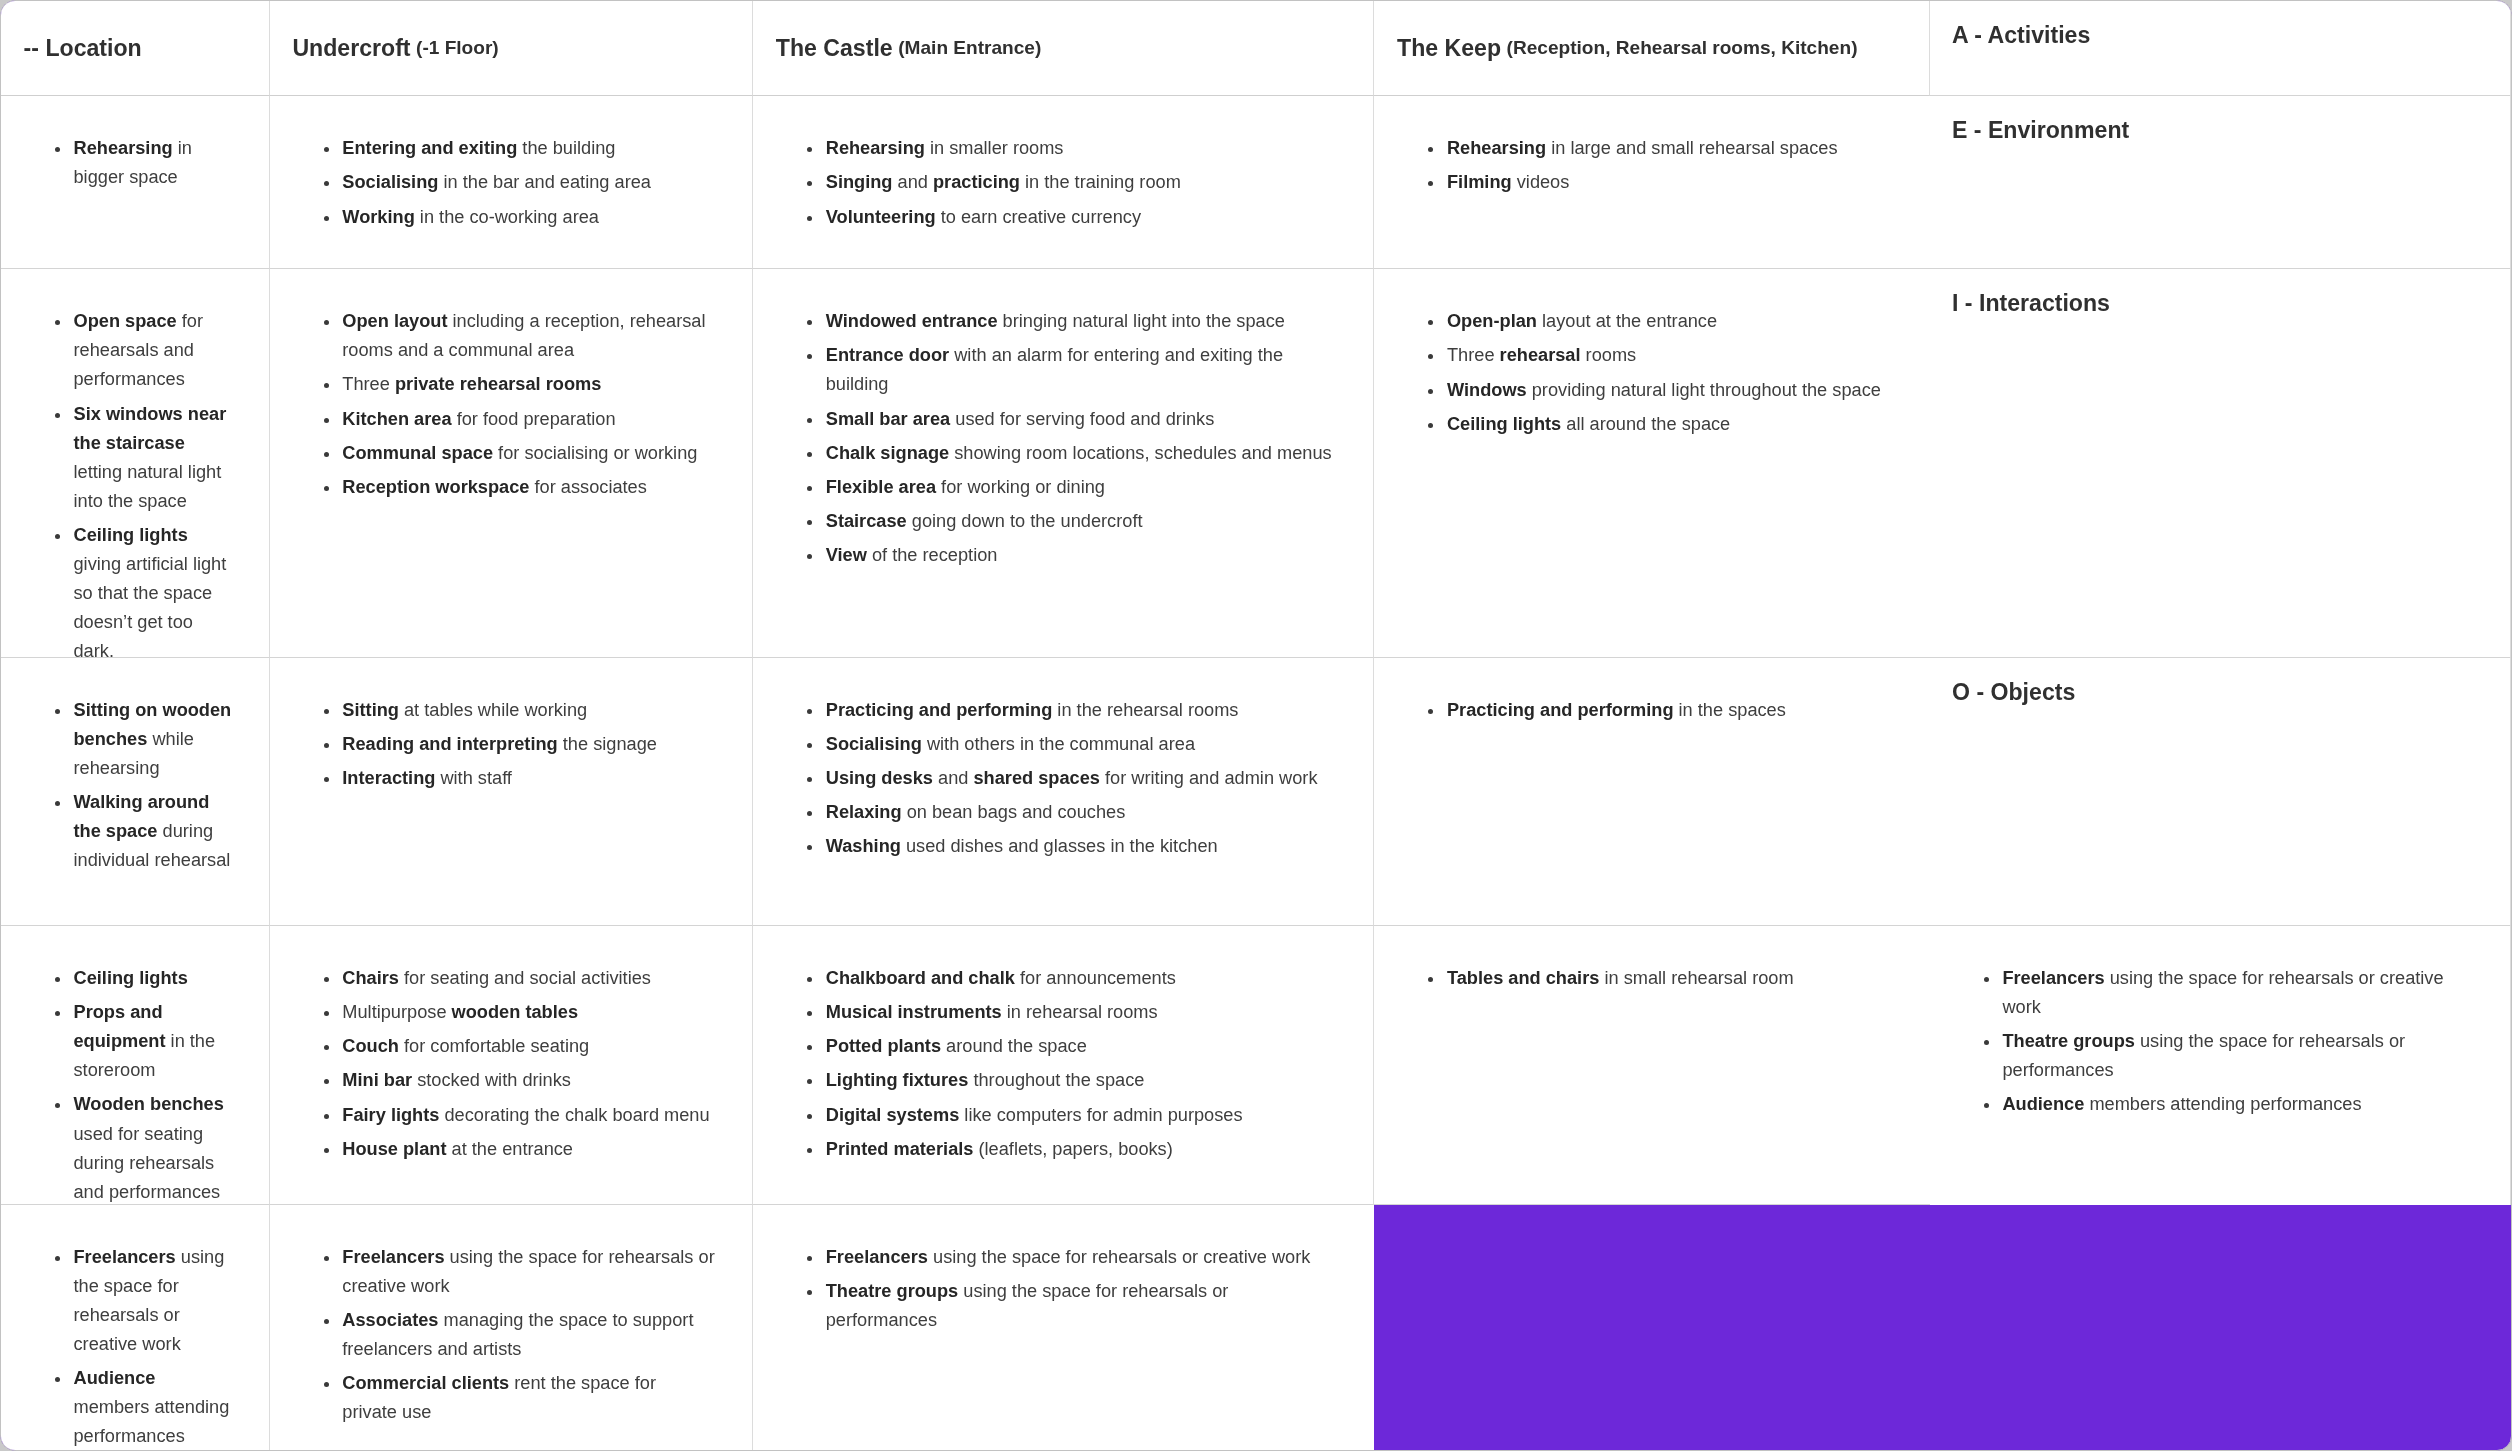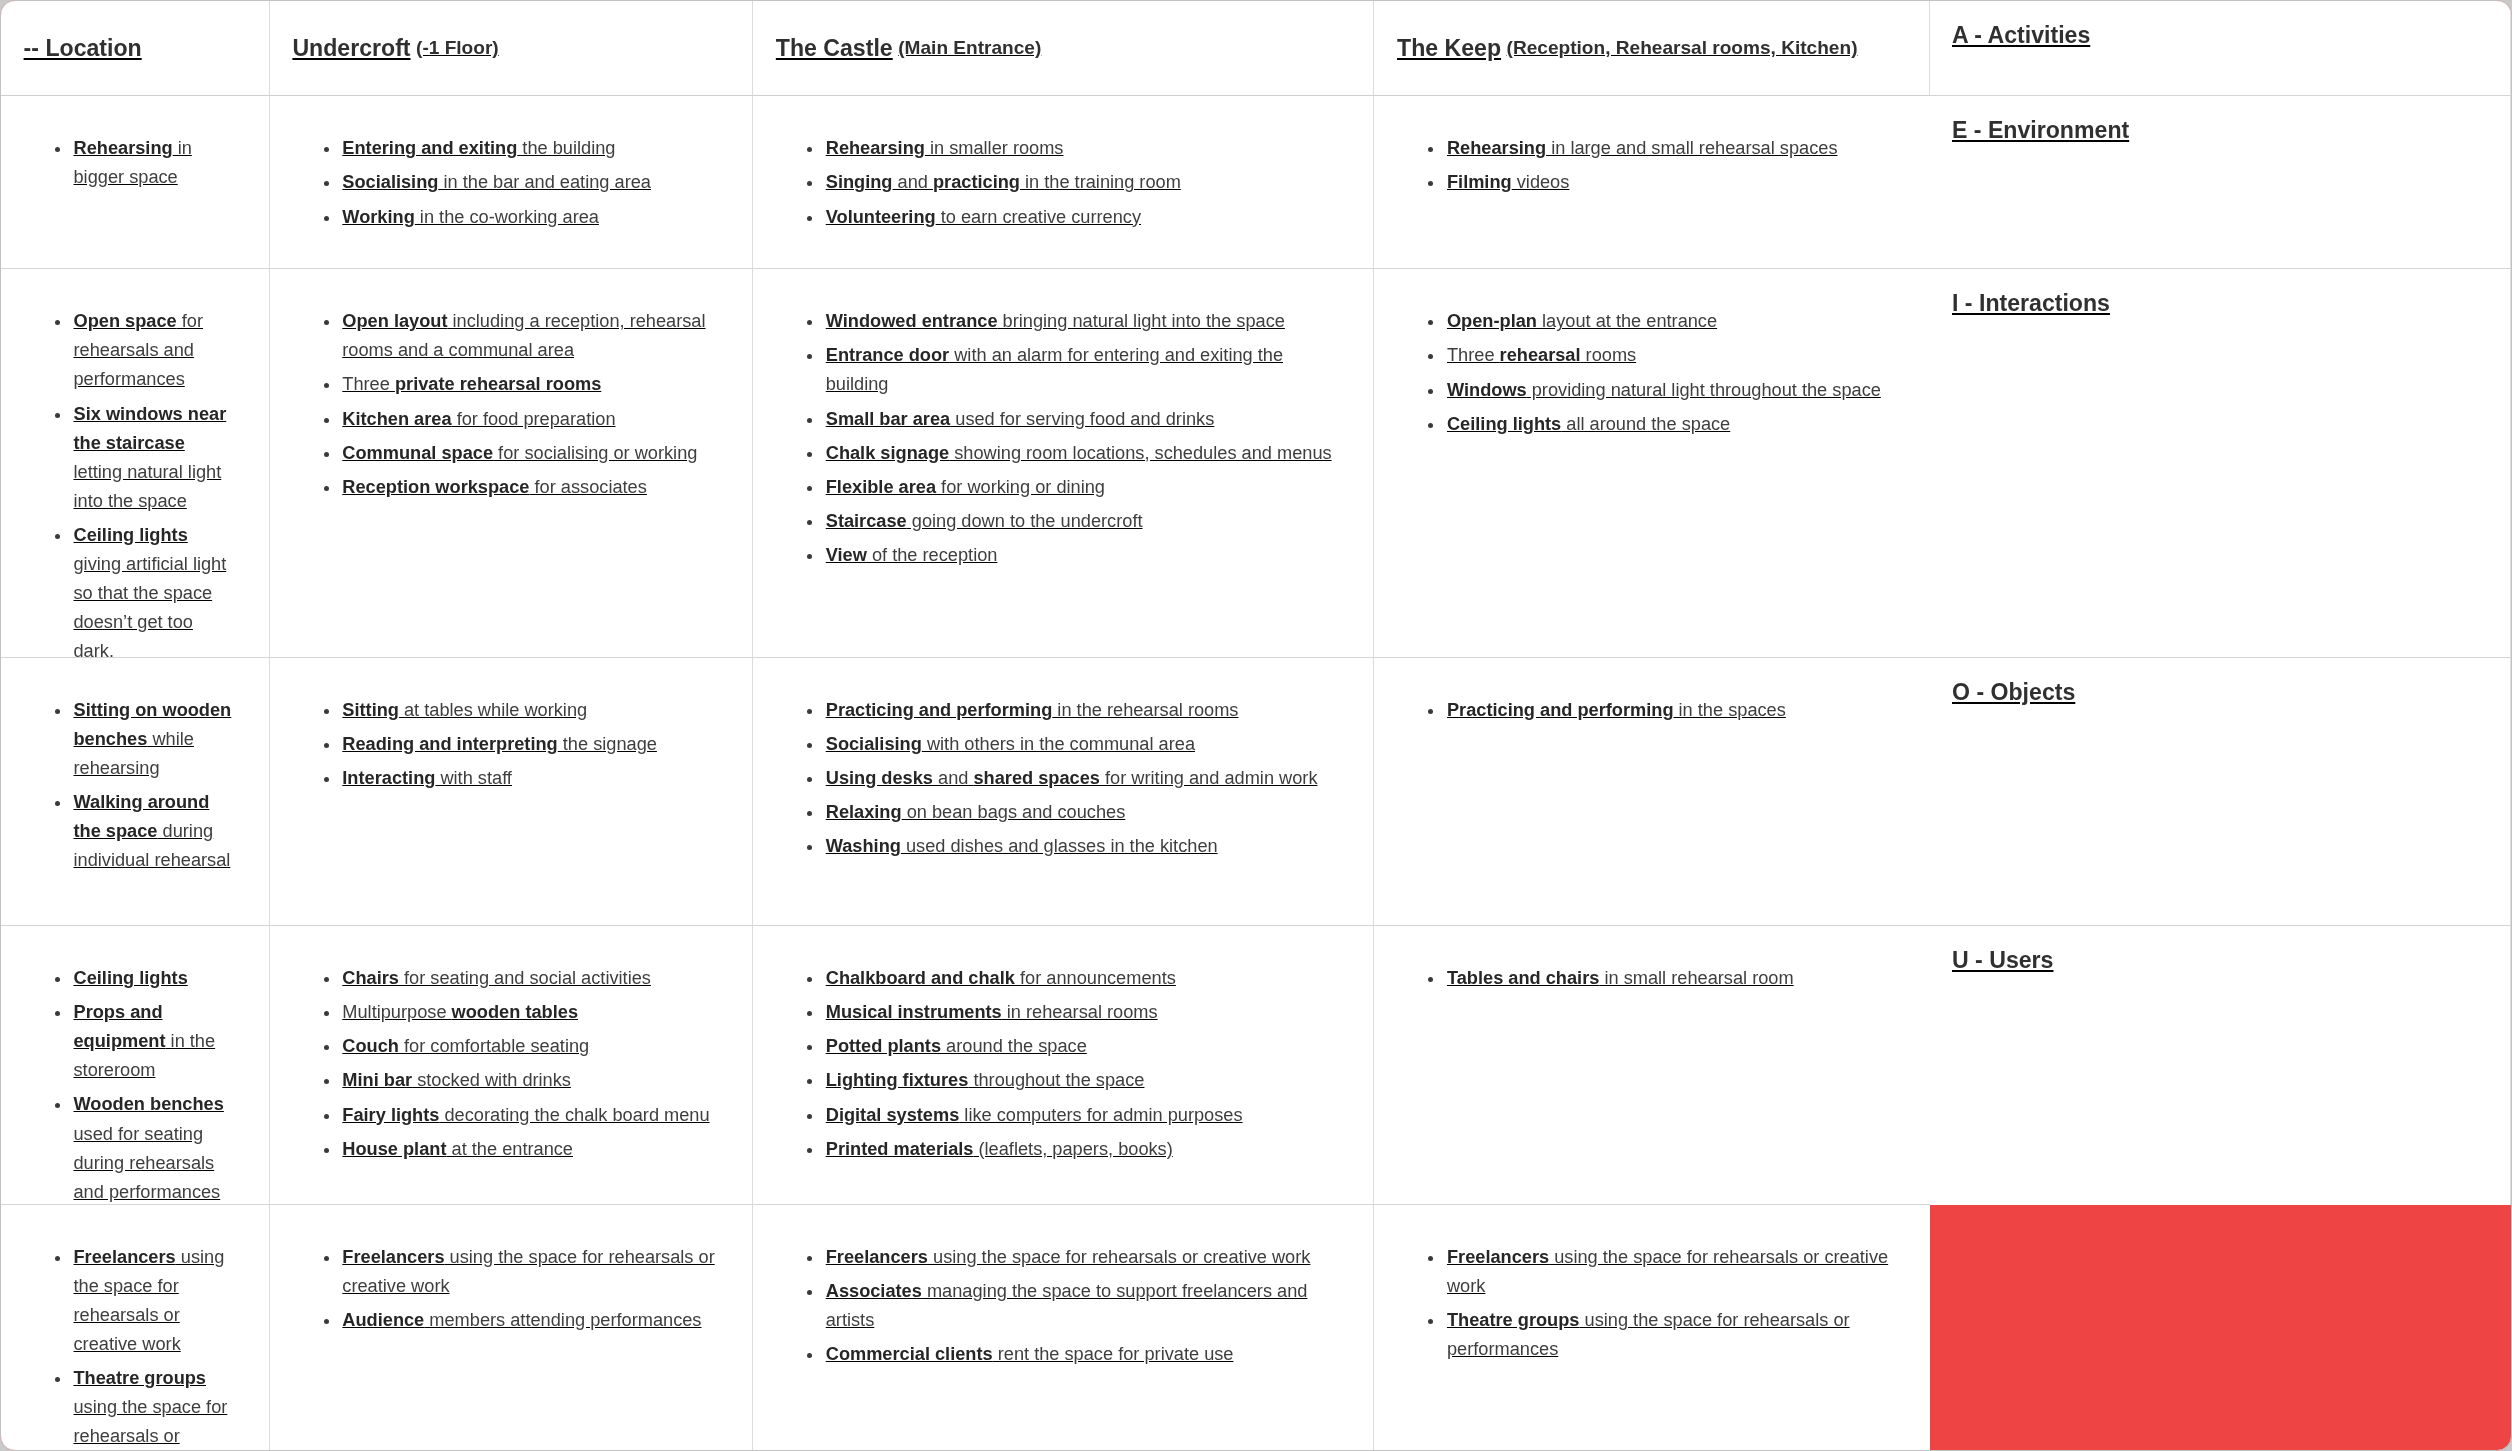--- a/index.html
+++ b/index.html
@@ -5,25 +5,24 @@
   html, body { margin: 0; padding: 0; width: 100%; height: 100%; }
   body {
     background: #c9c9c9;
     font-family: "Liberation Sans", "DejaVu Sans", sans-serif;
     overflow: hidden;
   }
   .canvas {
     width: 100vw;
     height: 100vh;
     box-sizing: border-box;
-    background: #ef4444;
+    background: #6d28d9;
     border: 0.06vw solid #c2c2c2;
     border-radius: 0.6vw;
     overflow: hidden;
-    text-decoration: underline;
   }
   .grid {
     width: 100%;
     height: 100%;
     display: grid;
     grid-template-columns: 10.71% 19.26% 24.75% 22.13% 23.15%;
     grid-template-rows: 6.58% 11.94% 26.82% 18.52% 19.21% 16.93%;
   }
   .cell {
     background: #ffffff;
@@ -213,21 +212,20 @@
           <li><span class="seg-bold">Lighting fixtures</span><span class="seg"> throughout the space</span></li>
           <li><span class="seg-bold">Digital systems</span><span class="seg"> like computers for admin purposes</span></li>
           <li><span class="seg-bold">Printed materials</span><span class="seg"> (leaflets, papers, books)</span></li>
         </ul>
       </div>
       <div class="cell content-cell last-col">
         <ul>
           <li><span class="seg-bold">Tables and chairs</span><span class="seg"> in small rehearsal room</span></li>
         </ul>
       </div>
-      <div class="cell label-cell last-row">U - Users</div>
       <div class="cell content-cell last-row">
         <ul>
           <li><span class="seg-bold">Freelancers</span><span class="seg"> using the space for rehearsals or creative work</span></li>
           <li><span class="seg-bold">Theatre groups</span><span class="seg"> using the space for rehearsals or performances</span></li>
           <li><span class="seg-bold">Audience</span><span class="seg"> members attending performances</span></li>
         </ul>
       </div>
       <div class="cell content-cell last-row">
         <ul>
           <li><span class="seg-bold">Freelancers</span><span class="seg"> using the space for rehearsals or creative work</span></li>

